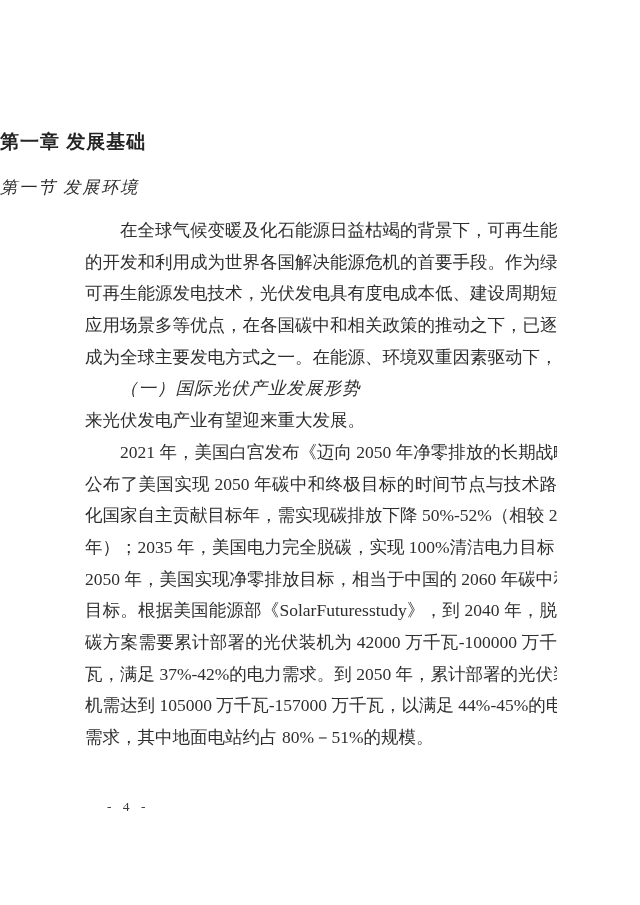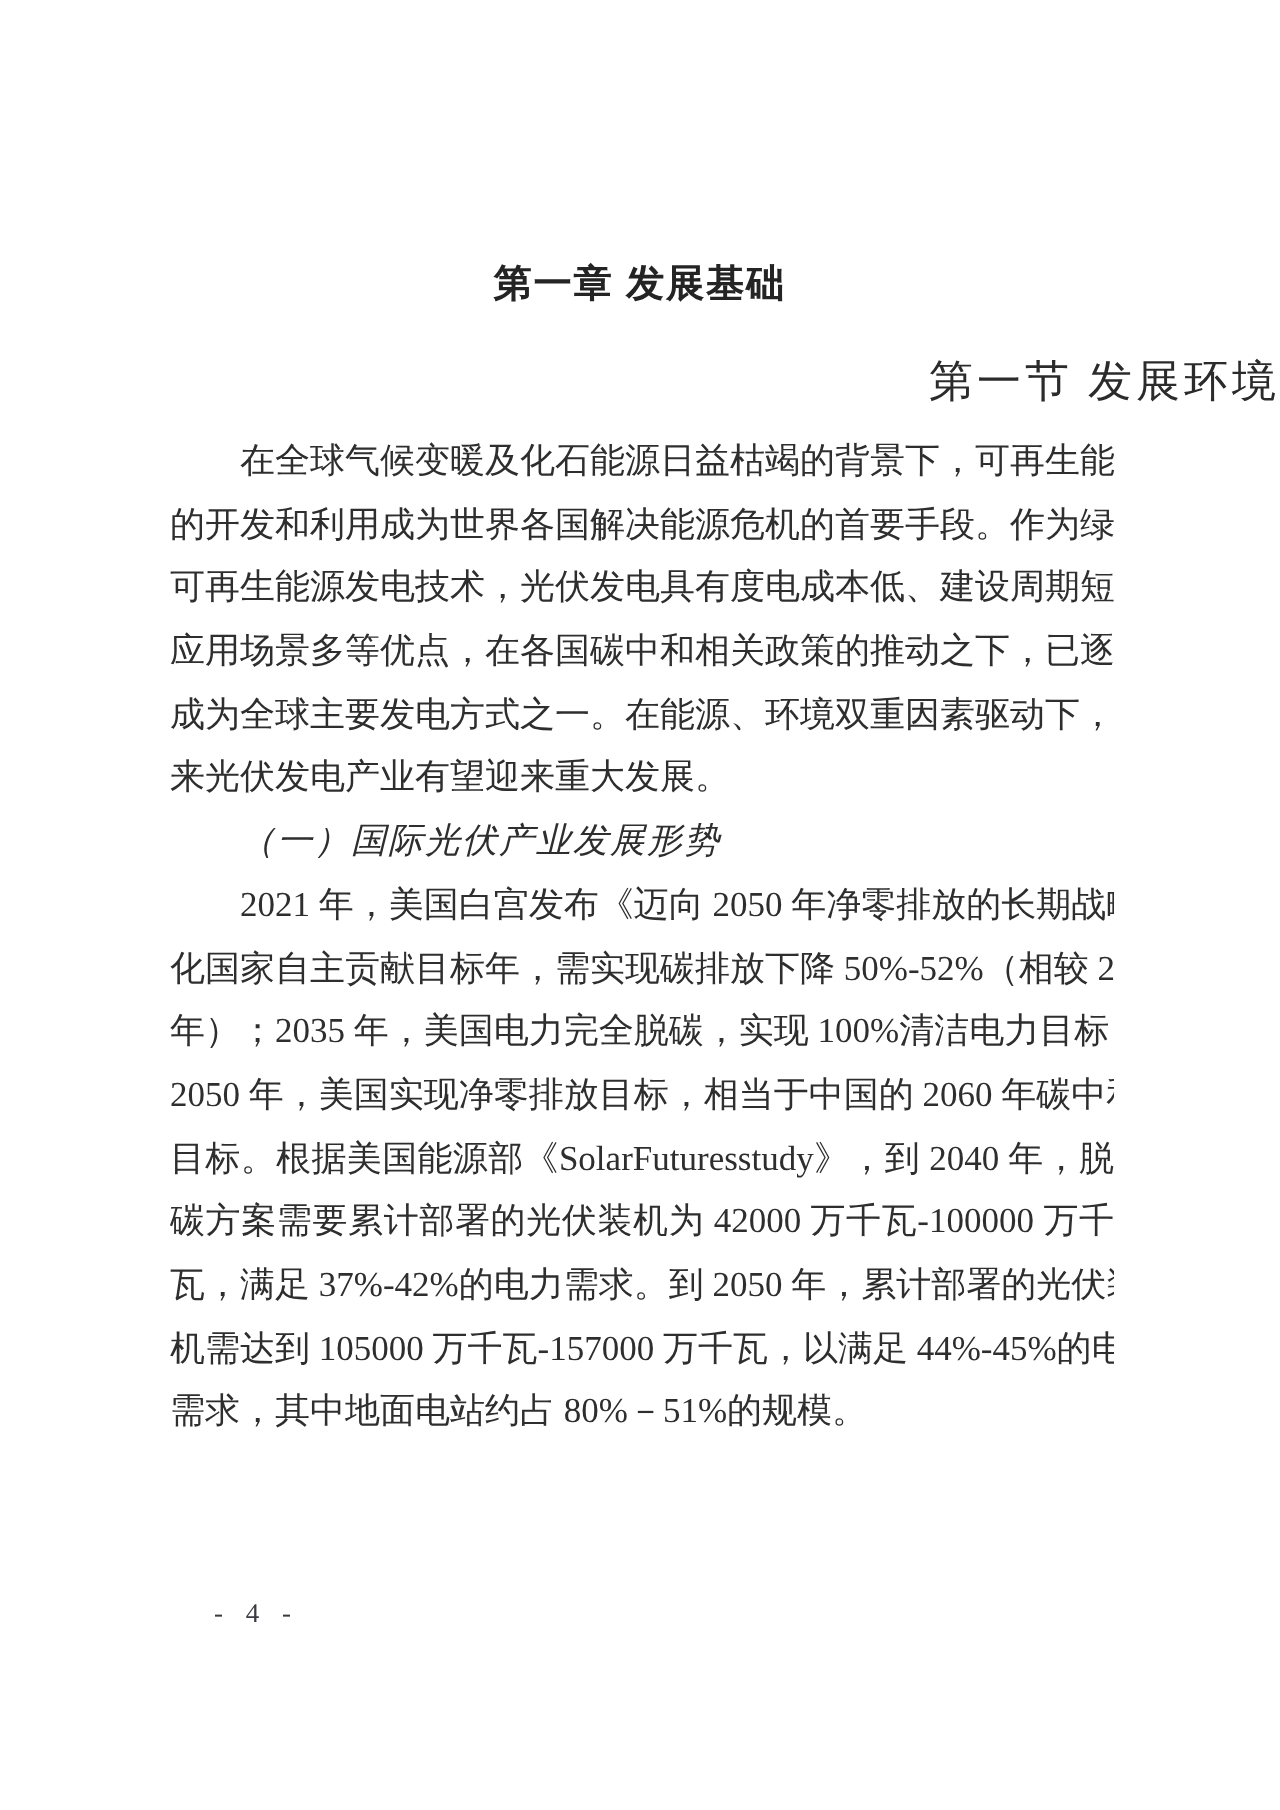--- a/index.html
+++ b/index.html
@@ -13,35 +13,35 @@
     height: 905px;
     background: #ffffff;
     overflow: hidden;
     color: #2b2b2b;
   }
   .chapter-title {
     position: absolute;
     top: 129px;
     left: 0;
     right: 0;
-    text-align: center;
     font-family: "Liberation Sans", "DejaVu Sans", sans-serif;
     font-weight: bold;
     font-size: 19px;
     letter-spacing: 1px;
     color: #242424;
   }
   .section-title {
     position: absolute;
     top: 176px;
     left: 0;
     right: 0;
-    text-align: right;
+    text-align: left;
     font-family: "Liberation Serif", "DejaVu Serif", serif;
-    font-size: 22px;
+    font-style: italic;
+    font-size: 17px;
     letter-spacing: 2px;
     color: #2b2b2b;
   }
   .body-text {
     position: absolute;
     top: 215px;
     left: 85px;
     width: 472px;
     font-family: "Liberation Serif", "DejaVu Serif", serif;
     font-size: 17.5px;
@@ -85,25 +85,26 @@
 
   <div class="section-title">第一节 发展环境</div>
 
   <div class="body-text">
 
     <div class="line indent">在全球气候变暖及化石能源日益枯竭的背景下，可再生能源</div>
     <div class="line">的开发和利用成为世界各国解决能源危机的首要手段。作为绿色</div>
     <div class="line">可再生能源发电技术，光伏发电具有度电成本低、建设周期短和</div>
     <div class="line">应用场景多等优点，在各国碳中和相关政策的推动之下，已逐步</div>
     <div class="line">成为全球主要发电方式之一。在能源、环境双重因素驱动下，未</div>
+    <div class="line indent subheading">（一）国际光伏产业发展形势</div>
+
     <div class="line para-end">来光伏发电产业有望迎来重大发展。</div>
 
-    <div class="line indent subheading">（一）国际光伏产业发展形势</div>
-
     <div class="line indent">2021 年，美国白宫发布《迈向 2050 年净零排放的长期战略》，</div>
+    <div class="line">公布了美国实现 2050 年碳中和终极目标的时间节点与技术路</div>
     <div class="line">化国家自主贡献目标年，需实现碳排放下降 50%-52%（相较 2005</div>
     <div class="line">年）；2035 年，美国电力完全脱碳，实现 100%清洁电力目标；</div>
     <div class="line">2050 年，美国实现净零排放目标，相当于中国的 2060 年碳中和</div>
     <div class="line">目标。根据美国能源部《SolarFuturesstudy》，到 2040 年，脱</div>
     <div class="line">碳方案需要累计部署的光伏装机为 42000 万千瓦-100000 万千</div>
     <div class="line">瓦，满足 37%-42%的电力需求。到 2050 年，累计部署的光伏装</div>
     <div class="line">机需达到 105000 万千瓦-157000 万千瓦，以满足 44%-45%的电力</div>
     <div class="line para-end">需求，其中地面电站约占 80%－51%的规模。</div>
 
   </div>

